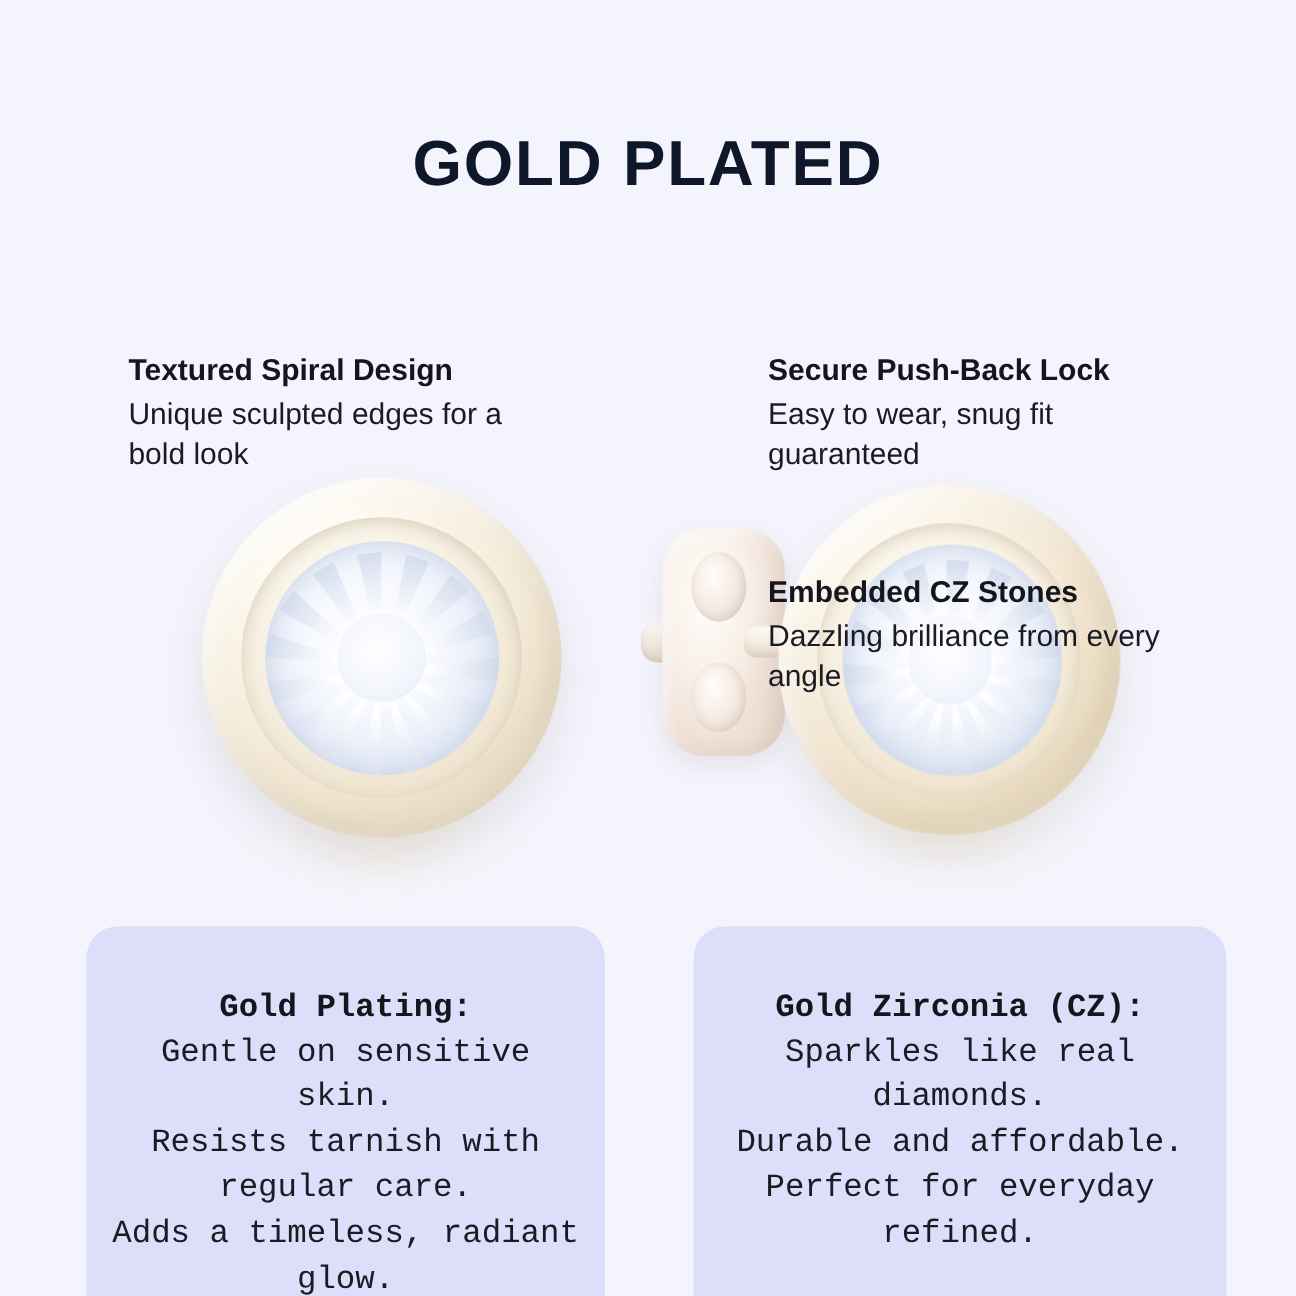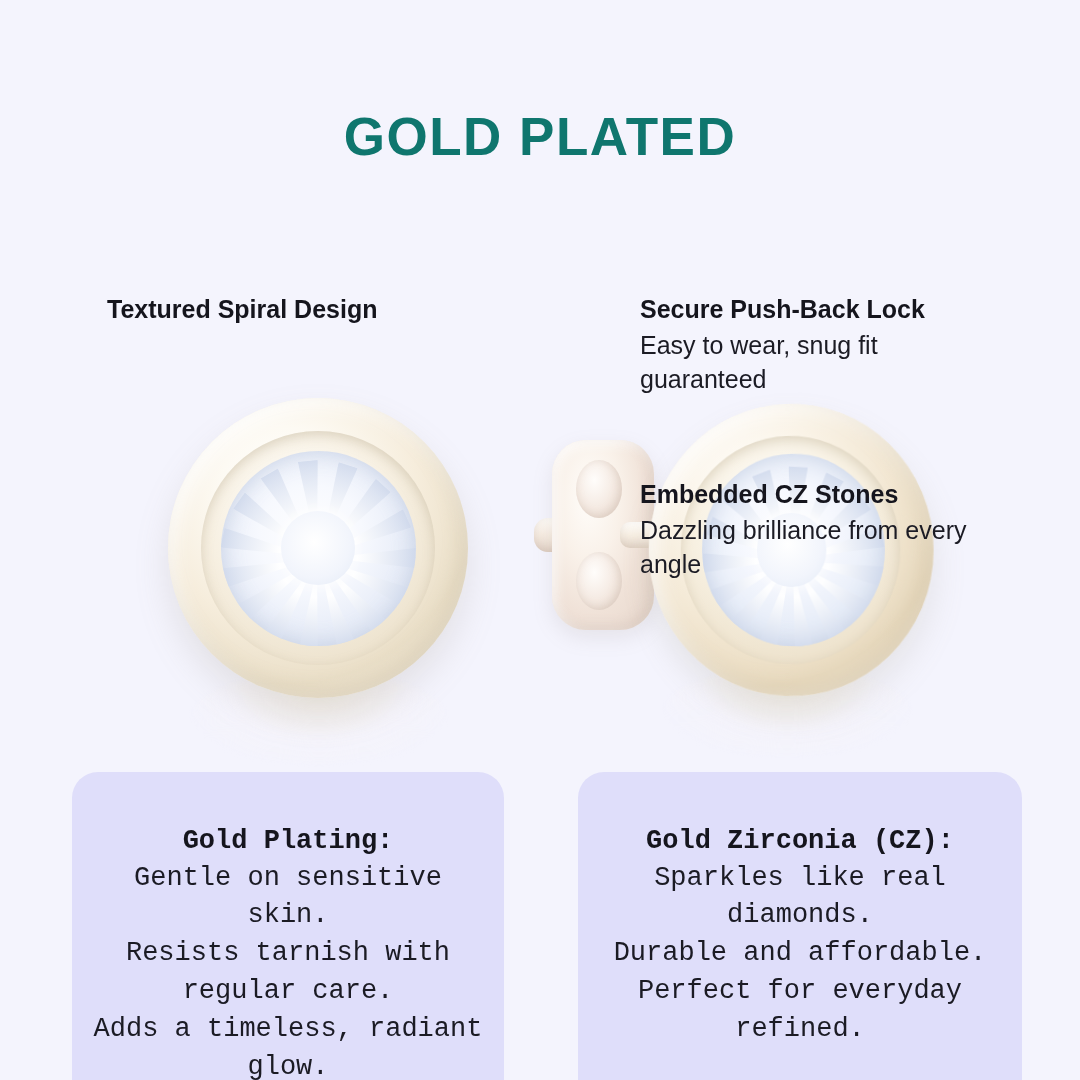--- a/index.html
+++ b/index.html
@@ -10,21 +10,21 @@
     overflow:hidden;position:relative;
   }
   .stage{position:absolute;inset:0;width:1080px;height:1080px;}
 
   
   .title{
     position:absolute;left:0;top:108px;width:1080px;
     text-align:center;
     font-size:53px;font-weight:bold;
     letter-spacing:1.5px;
-    color:#0f766e;
+    color:#0f172a;
     line-height:1.1;
   }
 
   
   .product-layer{position:absolute;left:0;top:0;width:1080px;height:1080px;z-index:1;}
 
   
   .stud-left{
     position:absolute;left:168px;top:398px;width:300px;height:300px;
     border-radius:50%;
@@ -239,20 +239,21 @@
       </div>
     </div>
   </div>
 
   <div class="title">GOLD PLATED</div>
 
   <div class="features">
 
     <div class="feature f1">
       <p class="f-title">Textured Spiral Design</p>
+      <p class="f-desc">Unique sculpted edges for a bold look</p>
     </div>
 
 
     <div class="feature f3">
       <p class="f-title">Secure Push-Back Lock</p>
       <p class="f-desc">Easy to wear, snug fit guaranteed</p>
     </div>
 
     <div class="feature f4">
       <p class="f-title">Embedded CZ Stones</p>

